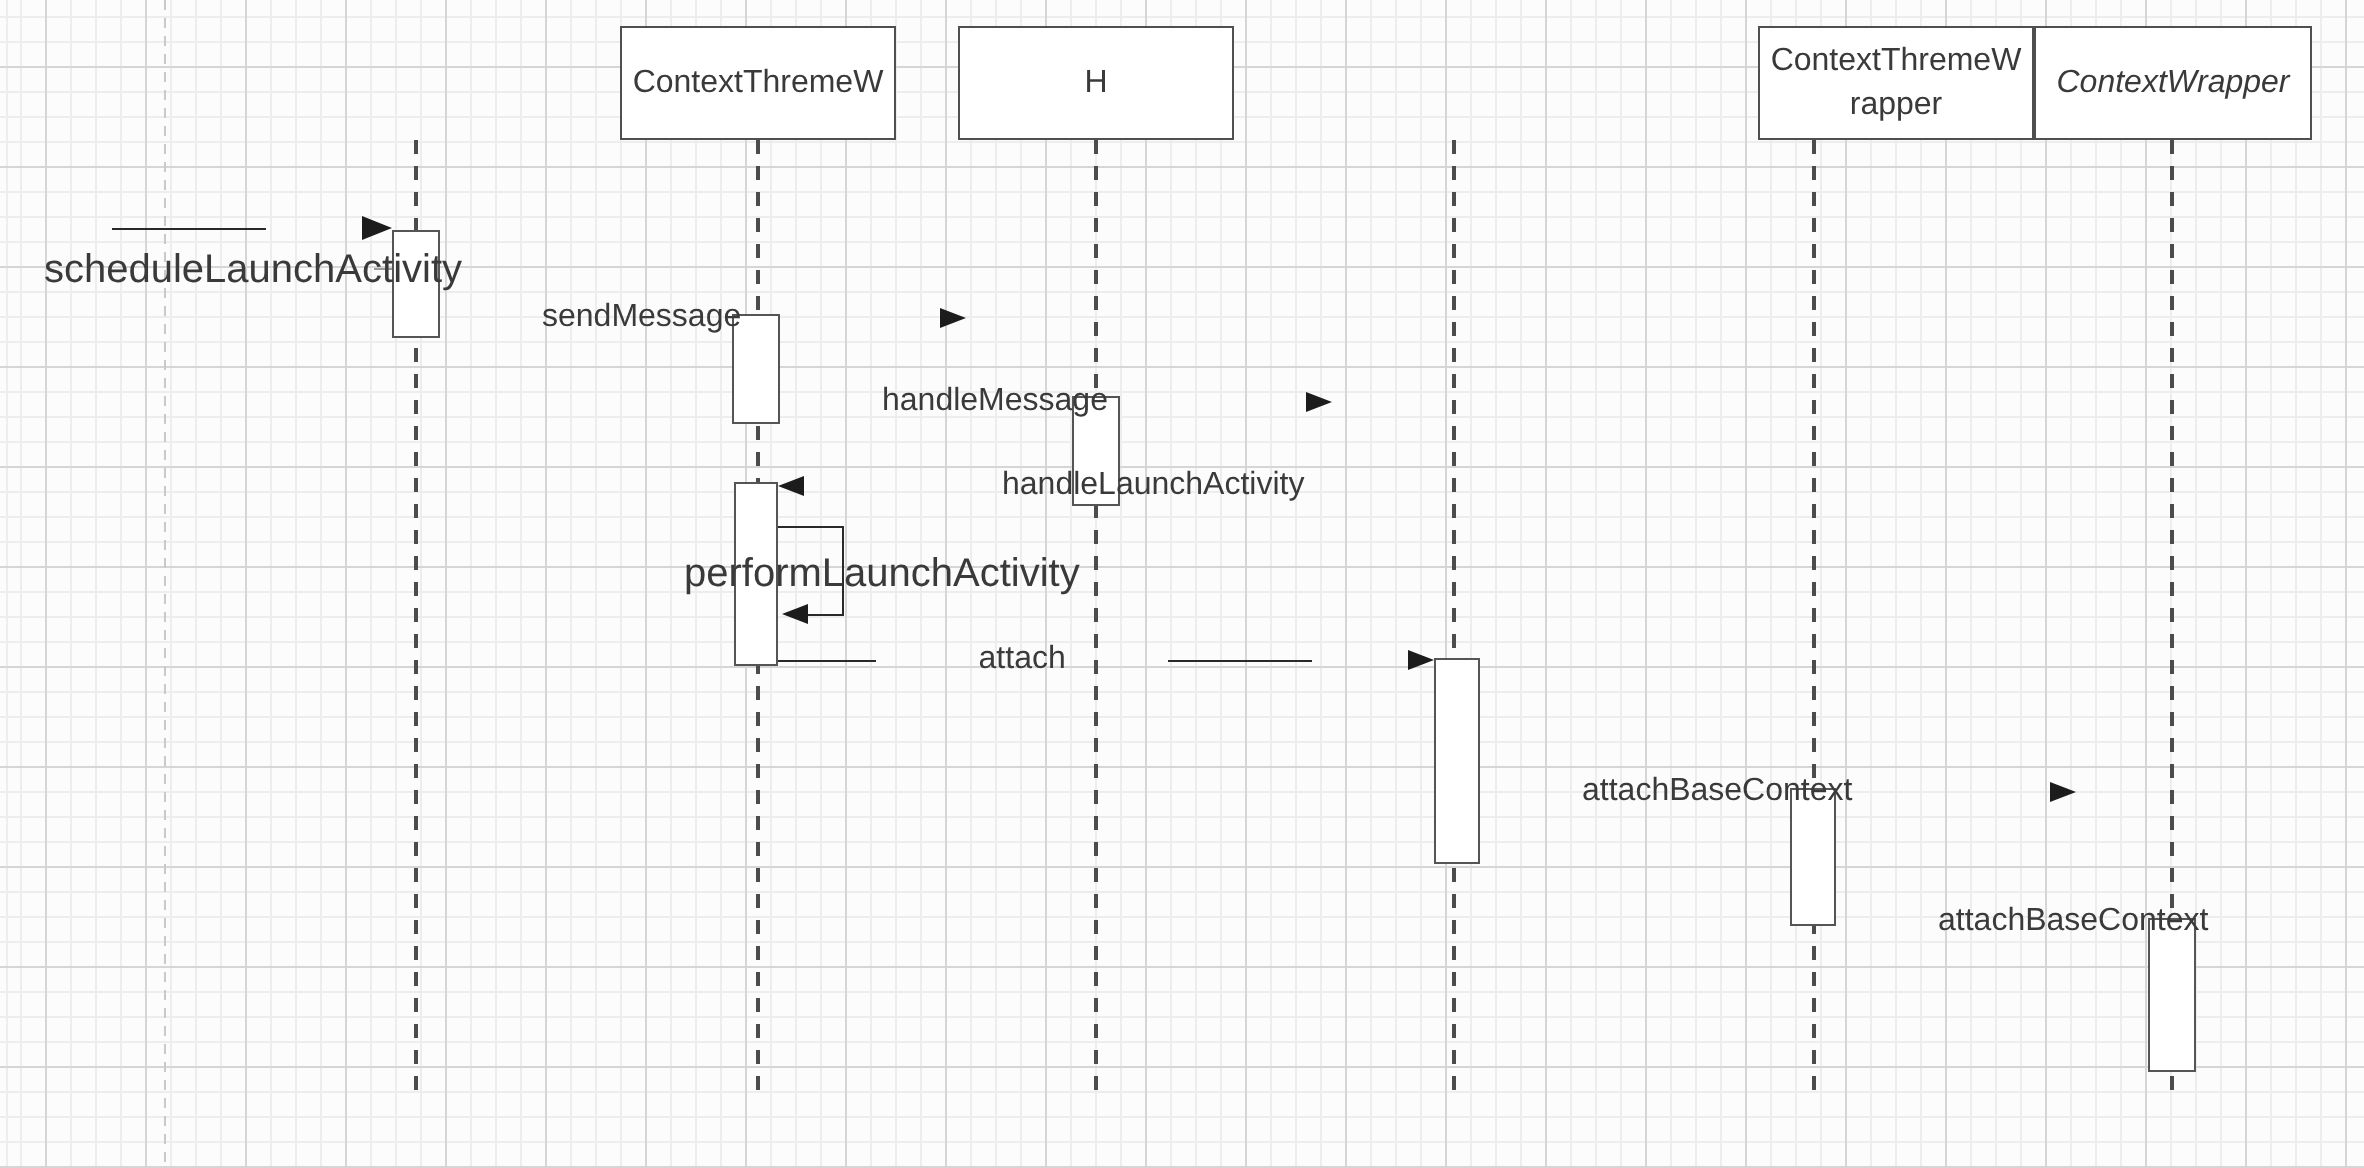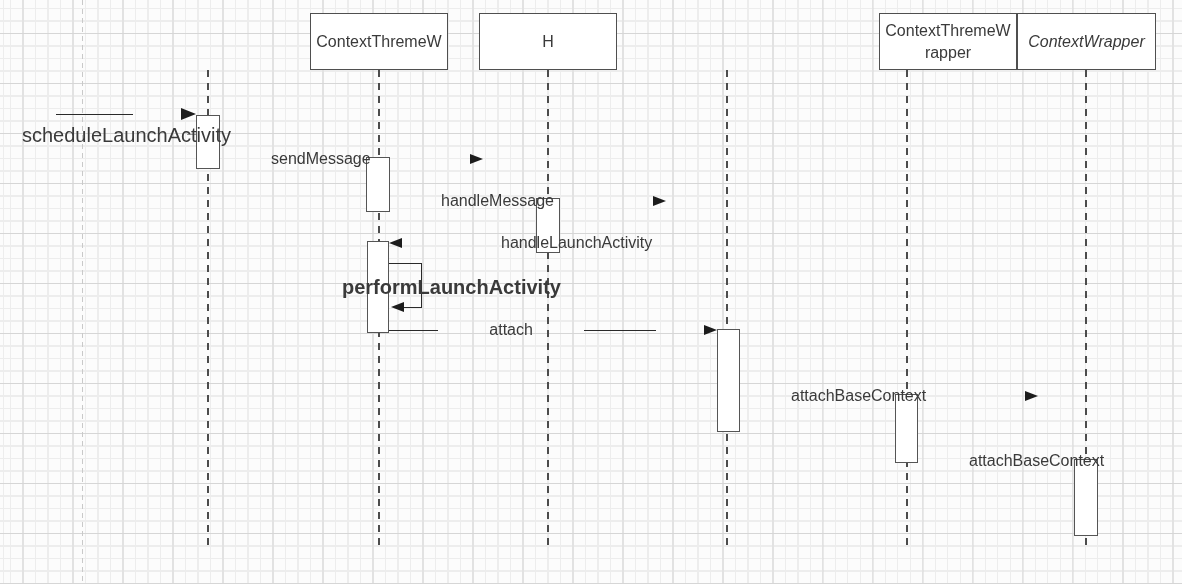--- a/index.html
+++ b/index.html
@@ -80,21 +80,21 @@
     <div class="msg" style="left: 390px; top: 191px; width: 146px;">
       <span class="seg" style="flex-grow: 12;"></span>
       <span class="msg-label">handleMessage</span>
       <span class="seg" style="flex-grow: 4;"></span>
       <span class="ah-right"></span>
     </div>
     <div class="hline" style="left: 389px; top: 263px; width: 33px;"></div>
     <div class="vline" style="left: 421px; top: 263px; height: 44px;"></div>
     <div class="hline" style="left: 403px; top: 307px; width: 19px;"></div>
     <div class="ah-left-abs" style="left: 391px; top: 302px;"></div>
-    <div class="abs-label" style="left: 342px; top: 277px; font-weight: bold;">performLaunchActivity</div>
+    <div class="abs-label" style="left: 342px; top: 277px;">performLaunchActivity</div>
     <div class="msg" style="left: 389px; top: 320px; width: 328px;">
       <span class="seg" style="flex-grow: 110;"></span>
       <span class="msg-label">attach</span>
       <span class="seg" style="flex-grow: 161;"></span>
       <span class="ah-right"></span>
     </div>
     <div class="msg" style="left: 740px; top: 386px; width: 155px;">
       <span class="seg" style="flex-grow: 8;"></span>
       <span class="msg-label">attachBaseContext</span>
       <span class="seg" style="flex-grow: 3;"></span>

